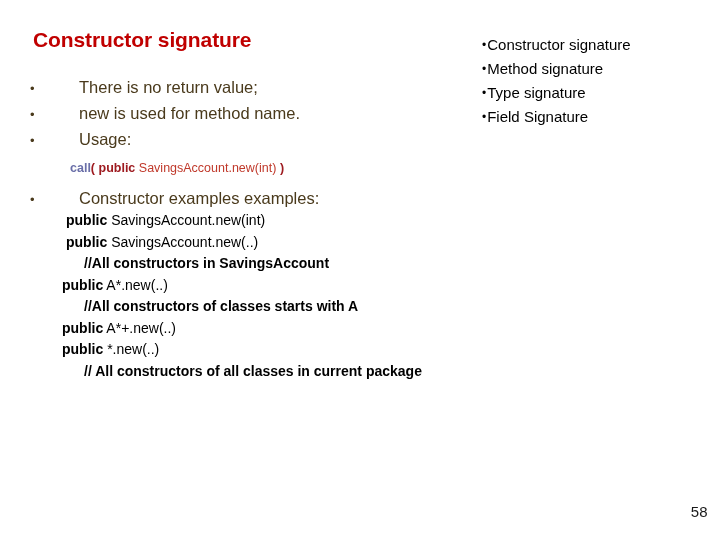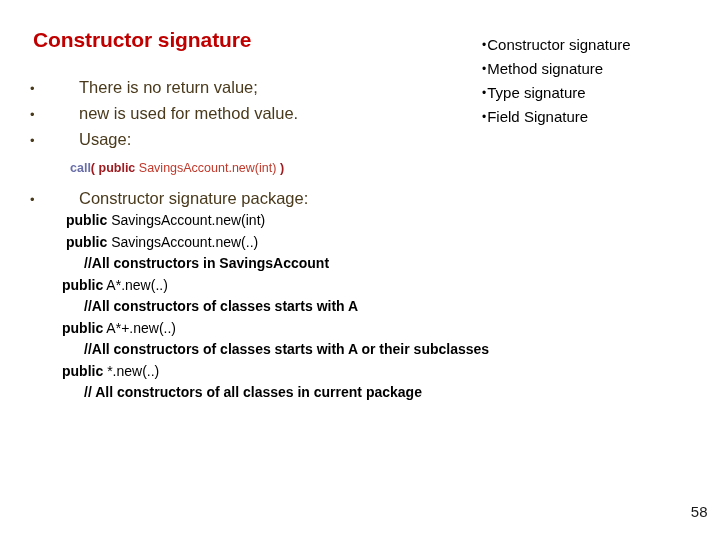--- a/index.html
+++ b/index.html
@@ -148,38 +148,38 @@
 
   <div class="left-col">
 
     <div class="lvl1">
       <span class="dot">•</span>
       <span class="txt">There is no return value;</span>
     </div>
 
     <div class="lvl1">
       <span class="dot">•</span>
-      <span class="txt">new is used for method value.</span>
+      <span class="txt">new is used for method name.</span>
     </div>
 
     <div class="lvl1">
       <span class="dot">•</span>
       <span class="txt">Usage:</span>
     </div>
 
   </div>
 
   <div class="call-line">
     <span class="call-kw">call</span><span class="call-paren">(</span> <span class="call-mod">public</span> <span class="call-sig">SavingsAccount.new(int)</span> <span class="call-paren">)</span>
   </div>
 
   <div class="left-col examples-head">
     <div class="lvl1">
       <span class="dot">•</span>
-      <span class="txt">Constructor signature package:</span>
+      <span class="txt">Constructor examples examples:</span>
     </div>
   </div>
 
   <div class="examples">
 
     <div class="ex-line ind-a">
       <span class="ex-code"><span class="mod">public</span> <span class="sig">SavingsAccount.new(int)</span></span>
     </div>
 
     <div class="ex-line ind-a">
@@ -195,23 +195,20 @@
     </div>
 
     <div class="ex-line ind-c">
       <span class="ex-comment">//All constructors of classes starts with A</span>
     </div>
 
     <div class="ex-line ind-b">
       <span class="ex-code"><span class="mod">public</span> <span class="sig">A*+.new(..)</span></span>
     </div>
 
-    <div class="ex-line ind-c">
-      <span class="ex-comment">//All constructors of classes starts with A or their subclasses</span>
-    </div>
 
     <div class="ex-line ind-b">
       <span class="ex-code"><span class="mod">public</span> <span class="sig">*.new(..)</span></span>
     </div>
 
     <div class="ex-line ind-c">
       <span class="ex-comment">// All constructors of all classes in current package</span>
     </div>
 
   </div>

